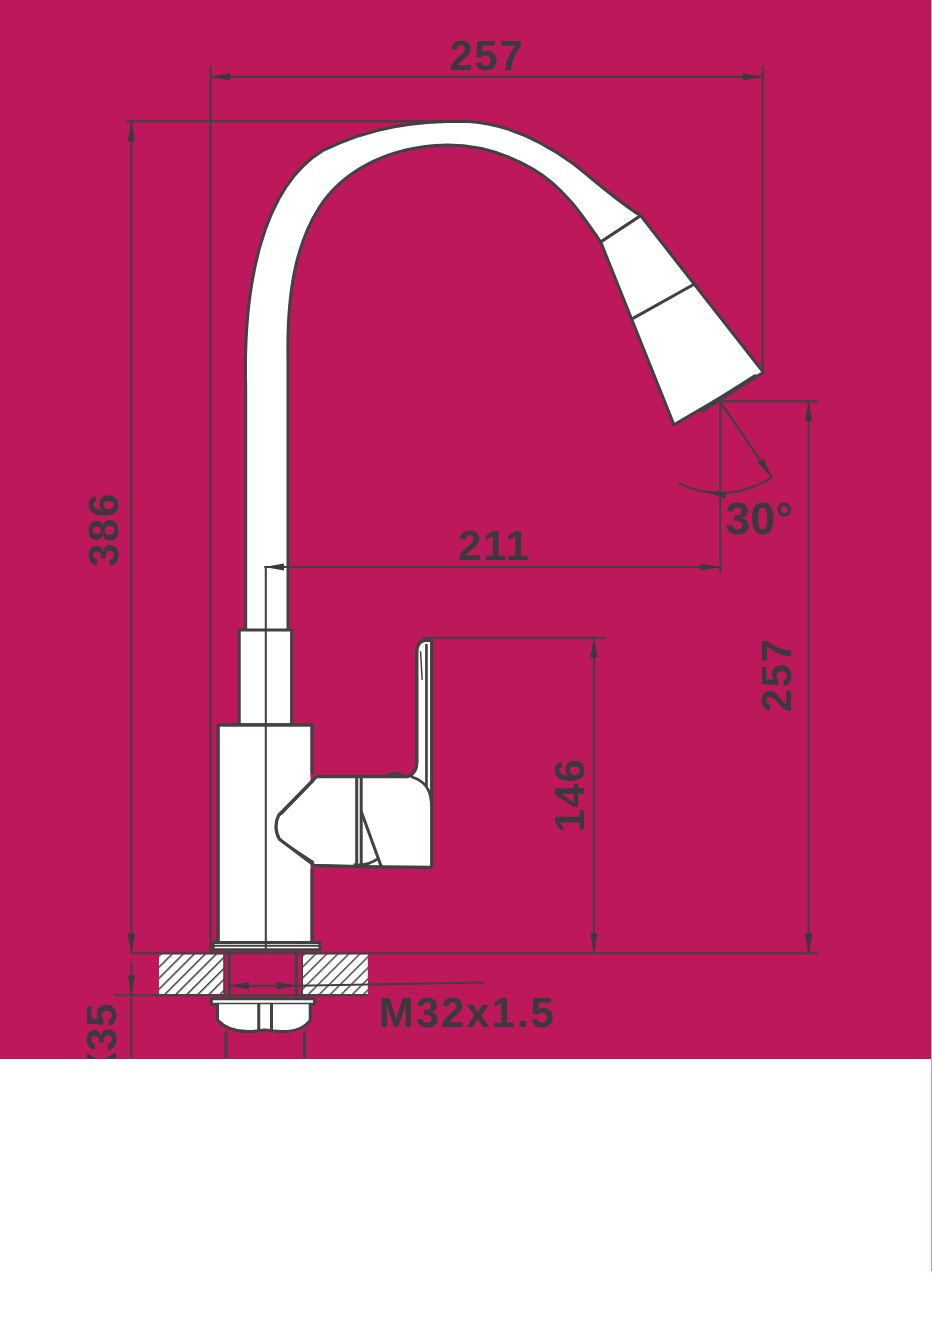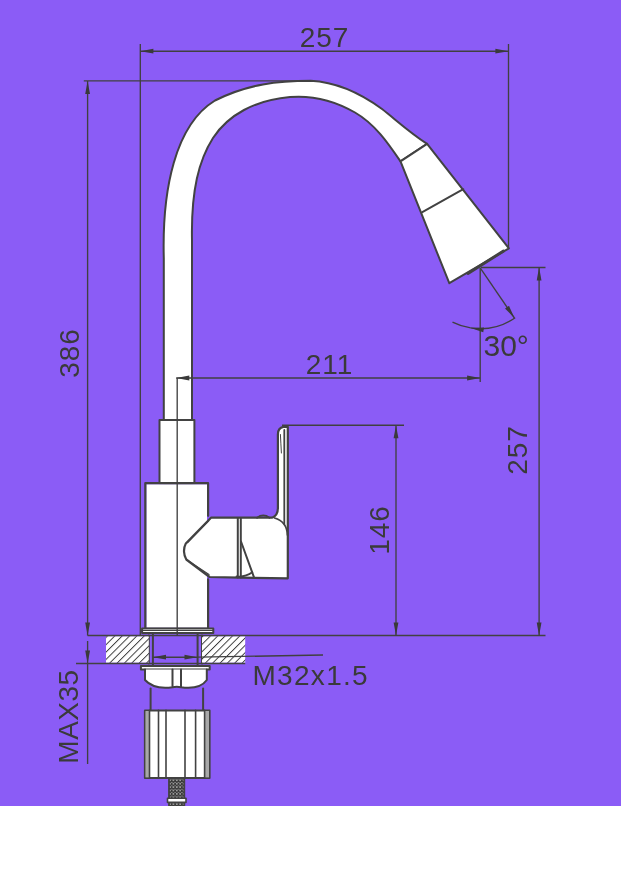--- a/index.html
+++ b/index.html
@@ -1,16 +1,16 @@
 <!DOCTYPE html>
 <html><head>
 <meta charset="utf-8">
 <style>
   html,body{margin:0;padding:0;background:#fff;}
-  #page{width:621px;height:806px;position:relative;background:#8b5cf6;overflow:hidden;}
+  #page{width:621px;height:706px;position:relative;background:#be185d;overflow:hidden;font-weight:bold;}
   svg{display:block;}
   text{font-family:"Liberation Sans", sans-serif;fill:#3a3a3a;}
 </style>
 </head>
 <body>
 
 <div id="page">
 <svg width="621" height="894" viewBox="0 0 621 894">
 <defs>
   <marker id="arr" viewBox="0 0 14 6" refX="13.4" refY="3" markerWidth="14" markerHeight="6" markerUnits="userSpaceOnUse" orient="auto-start-reverse">

